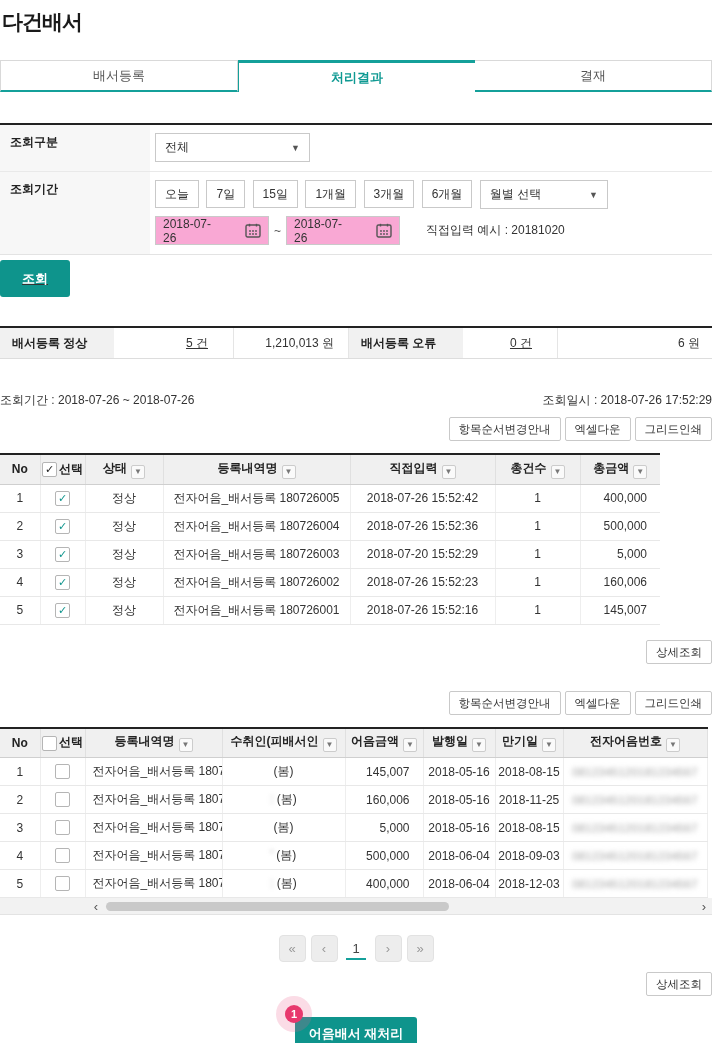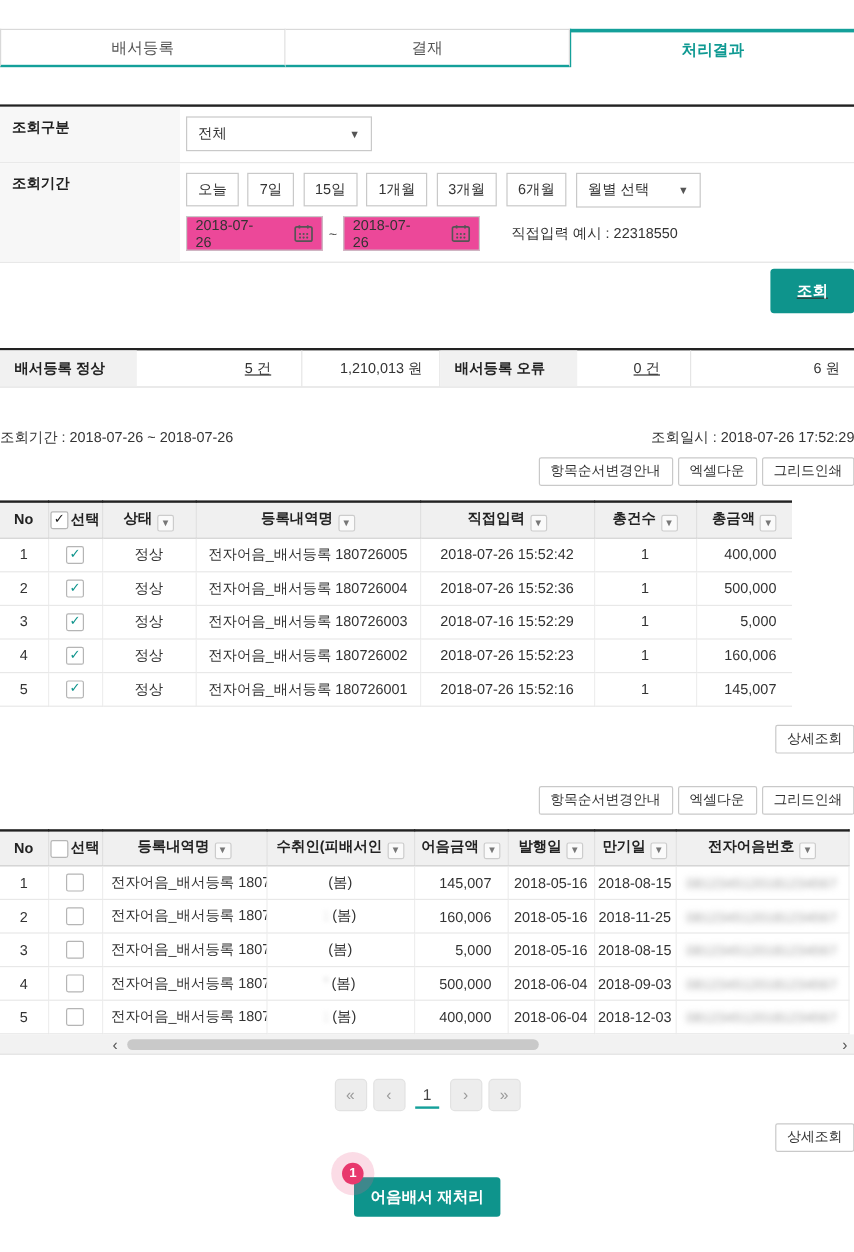--- a/index.html
+++ b/index.html
@@ -22,39 +22,39 @@
   .form-row { display:flex; border-bottom:1px solid #e9e9e9; }
   .form-row:last-child { border-bottom:none; }
   .form-label { width:150px; background:#f7f7f7; font-size:12px; font-weight:bold; color:#222;
                 padding:9px 0 0 10px; }
   .form-content { flex:1; padding:8px 0 9px 5px; }
   .selectbox { display:inline-flex; align-items:center; justify-content:space-between; width:155px; height:29px;
                border:1px solid #c9c9c9; background:#fff; font-size:12px; padding:0 9px; cursor:pointer; }
   .selectbox .caret { font-size:9px; color:#555; }
   .btn-chip { display:inline-block; height:28px; line-height:26px; border:1px solid #c9c9c9; background:#fff;
               font-size:12px; padding:0 9px; margin-right:3px; cursor:pointer; color:#333; }
-  .selectbox.month { width:104px;text-align:center; }
+  .selectbox.month { width:128px;text-align:center; }
   .dates { margin-top:7px; display:flex; align-items:center; }
   .dateinput { display:inline-flex; align-items:center; justify-content:space-between; width:114px; height:29px;
-               border:1px solid #c9c9c9; background:#ec4899; font-size:12px; padding:0 7px;gap:27px; }
+               border:1px solid #c9c9c9; background:#f9a8d4; font-size:12px; padding:0 7px;gap:27px; }
   .tilde { margin:0 5px; font-size:12px; color:#555; }
   .hint { margin-left:26px; font-size:12px; color:#333; }
 
   
-  .search-btn-wrap { display:flex; justify-content:flex-end; margin-top:5px;text-decoration:underline; }
+  .search-btn-wrap { display:flex; justify-content:flex-start; margin-top:5px;text-decoration:underline; }
   .btn-primary { background:#0e948c; color:#fff; border:none; font-size:13px; font-weight:bold;
                  border-radius:3px; cursor:pointer; }
   .search-btn { width:70px; height:37px; }
 
   
   .summary { display:flex; margin-top:29px; border-top:2px solid #222; border-bottom:1px solid #ddd;
              height:33px; align-items:stretch; font-size:12px; }
   .summary > div { display:flex; align-items:center; }
   .sum-label { width:114px; background:#f1f1f1; font-weight:bold; color:#222; padding-left:12px; }
-  .sum-count { width:138px; justify-content:flex-end; padding-right:25px; border-right:1px solid #e5e5e5; }
+  .sum-count { width:120px; justify-content:flex-end; padding-right:25px; border-right:1px solid #e5e5e5; }
   .sum-count span { text-decoration:underline; cursor:pointer; }
   .sum-amount { width:115px; justify-content:flex-end; padding-right:14px; border-right:1px solid #e5e5e5; }
   .sum-count.c2 { width:95px;align-items:center; }
   .sum-amount.a2 { flex:1; padding-right:12px; border-right:none; }
 
   
   .result-info { display:flex; justify-content:space-between; margin-top:33px; font-size:12px; color:#333; }
 
   
   .toolbar { display:flex; justify-content:flex-end; gap:4px; margin-top:8px; }
@@ -109,25 +109,26 @@
                 background:#e8386d; color:#fff; font-size:11px; font-weight:bold; display:flex;
                 align-items:center; justify-content:center;
                 box-shadow:0 0 0 9px rgba(238,95,140,0.22); z-index:2; }
   .cal-ico { display:inline-block; cursor:pointer; line-height:0; }
 </style>
 </head>
 <body>
 
 <div class="page">
 
+  <h1 class="page-title">다건배서</h1>
 
   <div class="tabs">
     <div class="tab">배서등록</div>
+    <div class="tab active">처리결과</div>
     <div class="tab">결재</div>
-    <div class="tab active">처리결과</div>
   </div>
 
   <div class="form">
     <div class="form-row">
       <div class="form-label">조회구분</div>
       <div class="form-content">
         <div class="selectbox">
           <span>전체</span>
           <span class="caret">▼</span>
         </div>
@@ -175,21 +176,21 @@
                   <line x1="11.5" y1="0.8" x2="11.5" y2="3.5" stroke="#555" stroke-width="1.4"></line>
                   <circle cx="5" cy="8" r="0.9" fill="#555"></circle>
                   <circle cx="8" cy="8" r="0.9" fill="#555"></circle>
                   <circle cx="11" cy="8" r="0.9" fill="#555"></circle>
                   <circle cx="5" cy="11" r="0.9" fill="#555"></circle>
                   <circle cx="8" cy="11" r="0.9" fill="#555"></circle>
                   <circle cx="11" cy="11" r="0.9" fill="#555"></circle>
                 </svg>
             </span>
           </div>
-          <span class="hint">직접입력 예시 : 22318550</span>
+          <span class="hint">직접입력 예시 : 20181020</span>
         </div>
       </div>
     </div>
   </div>
 
   <div class="search-btn-wrap">
     <button class="btn-primary search-btn">조회</button>
   </div>
 
   <div class="summary">
@@ -254,21 +255,21 @@
         <td>전자어음_배서등록 180726004</td>
         <td>2018-07-26 15:52:36</td>
         <td>1</td>
         <td class="cell-amount">500,000</td>
       </tr>
       <tr>
         <td>3</td>
         <td><span class="chk on-teal">✓</span></td>
         <td>정상</td>
         <td>전자어음_배서등록 180726003</td>
-        <td>2018-07-16 15:52:29</td>
+        <td>2018-07-20 15:52:29</td>
         <td>1</td>
         <td class="cell-amount">5,000</td>
       </tr>
       <tr>
         <td>4</td>
         <td><span class="chk on-teal">✓</span></td>
         <td>정상</td>
         <td>전자어음_배서등록 180726002</td>
         <td>2018-07-26 15:52:23</td>
         <td>1</td>

